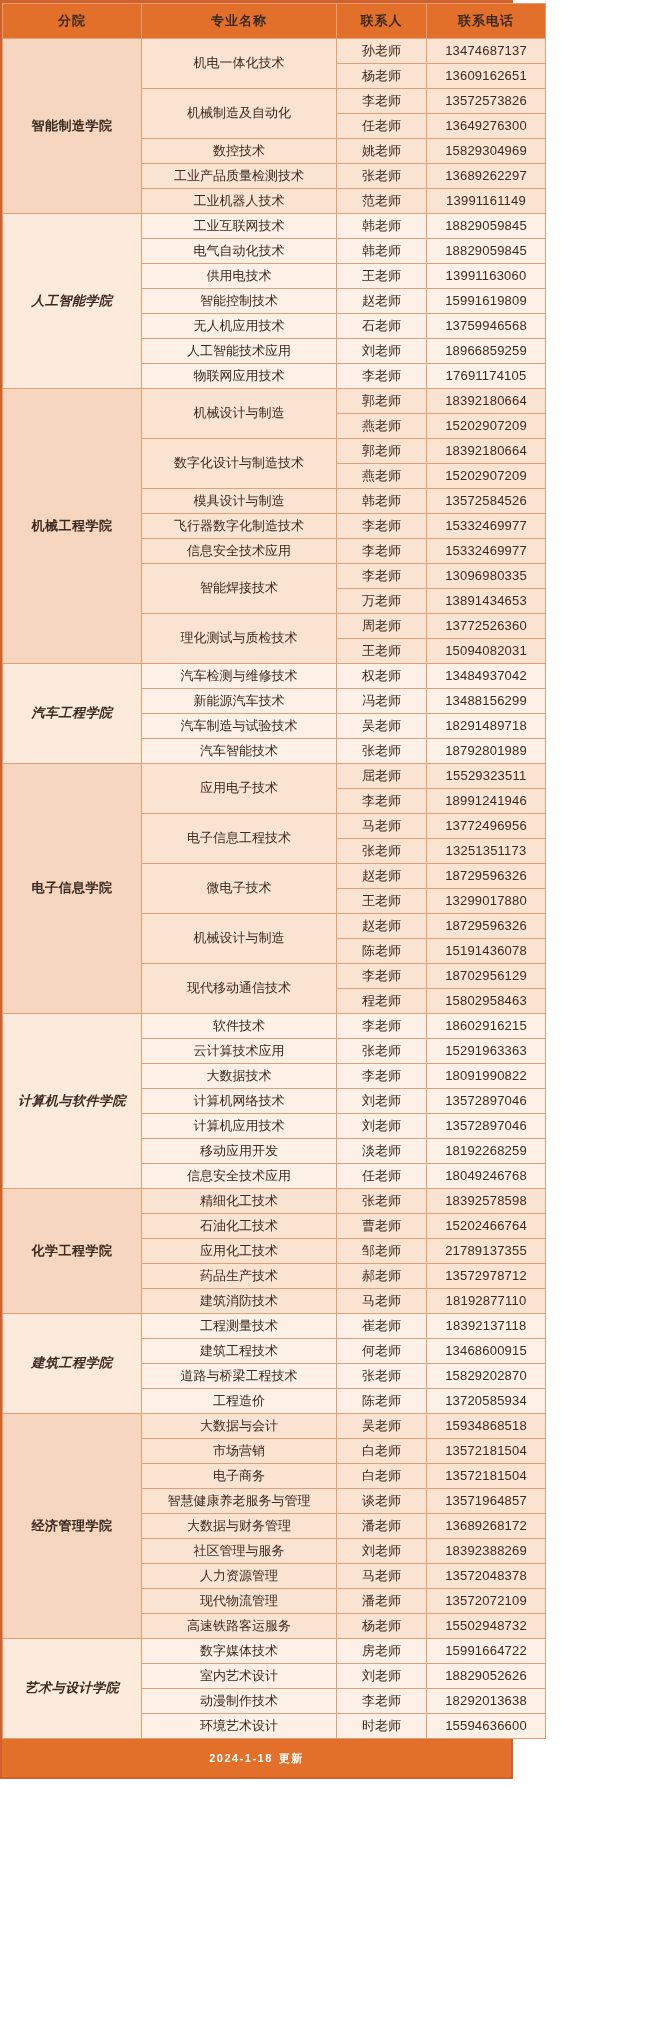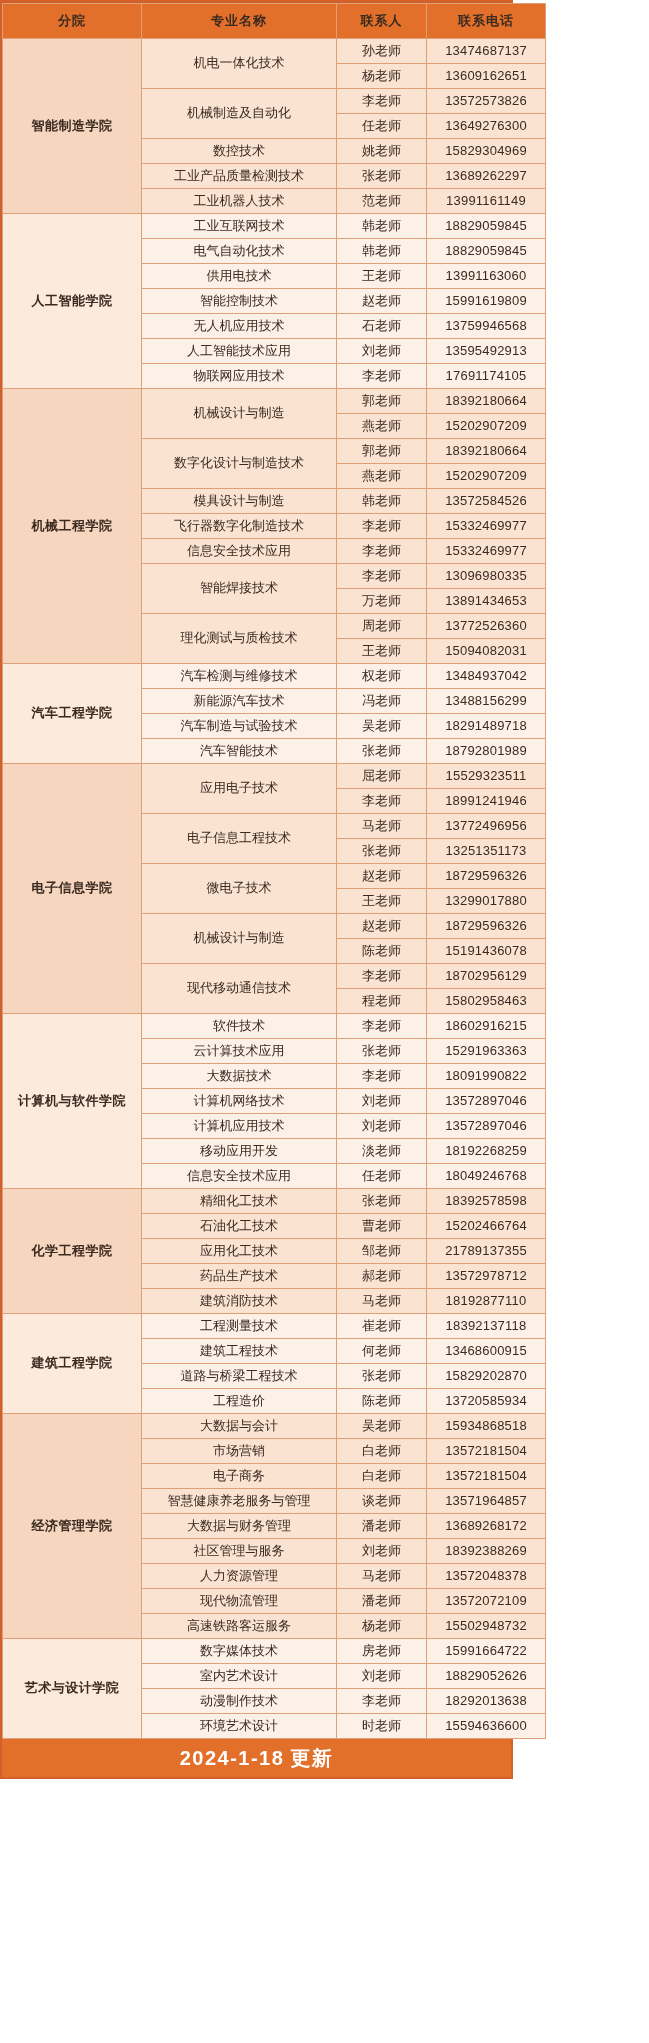--- a/index.html
+++ b/index.html
@@ -64,32 +64,32 @@
     color: #3d2b20;
   }
   td.phone {
     font-size: 13px;
     color: #3d2b20;
     letter-spacing: 0.2px;
   }
   tr.row-a td { background: #fbe3d2; }
   tr.row-b td { background: #fdf1e7; }
   td.dept-a { background: #f7d6bf !important; }
-  td.dept-b { background: #fcebdd !important; }
+  td.dept-b { background: #fcebdd !important; font-style: italic; }
 
   .rowline td { height: 24px; }
 
   .footer {
     height: 38px;
     background: #e3702a;
     display: flex;
     align-items: center;
     justify-content: center;
     color: #ffffff;
-    font-size: 20px;
+    font-size: 11px;
     font-weight: bold;
     letter-spacing: 1.5px;
   }
   .footer .fdate { margin-right: 6px; }
 </style>
 </head>
 <body>
 
 <div id="sheet">
   <table class="tbl">
@@ -164,21 +164,21 @@
           <td class="phone">15991619809</td>
         </tr>
         <tr class="rowline row-b">
           <td class="major" rowspan="1">无人机应用技术</td>
           <td class="person">石老师</td>
           <td class="phone">13759946568</td>
         </tr>
         <tr class="rowline row-b">
           <td class="major" rowspan="1">人工智能技术应用</td>
           <td class="person">刘老师</td>
-          <td class="phone">13595492913</td>
+          <td class="phone">18966859259</td>
         </tr>
         <tr class="rowline row-b">
           <td class="major" rowspan="1">物联网应用技术</td>
           <td class="person">李老师</td>
           <td class="phone">17691174105</td>
         </tr>
         <tr class="rowline row-a">
           <td class="dept dept-a" rowspan="11">机械工程学院</td>
           <td class="major" rowspan="2">机械设计与制造</td>
           <td class="person">郭老师</td>

